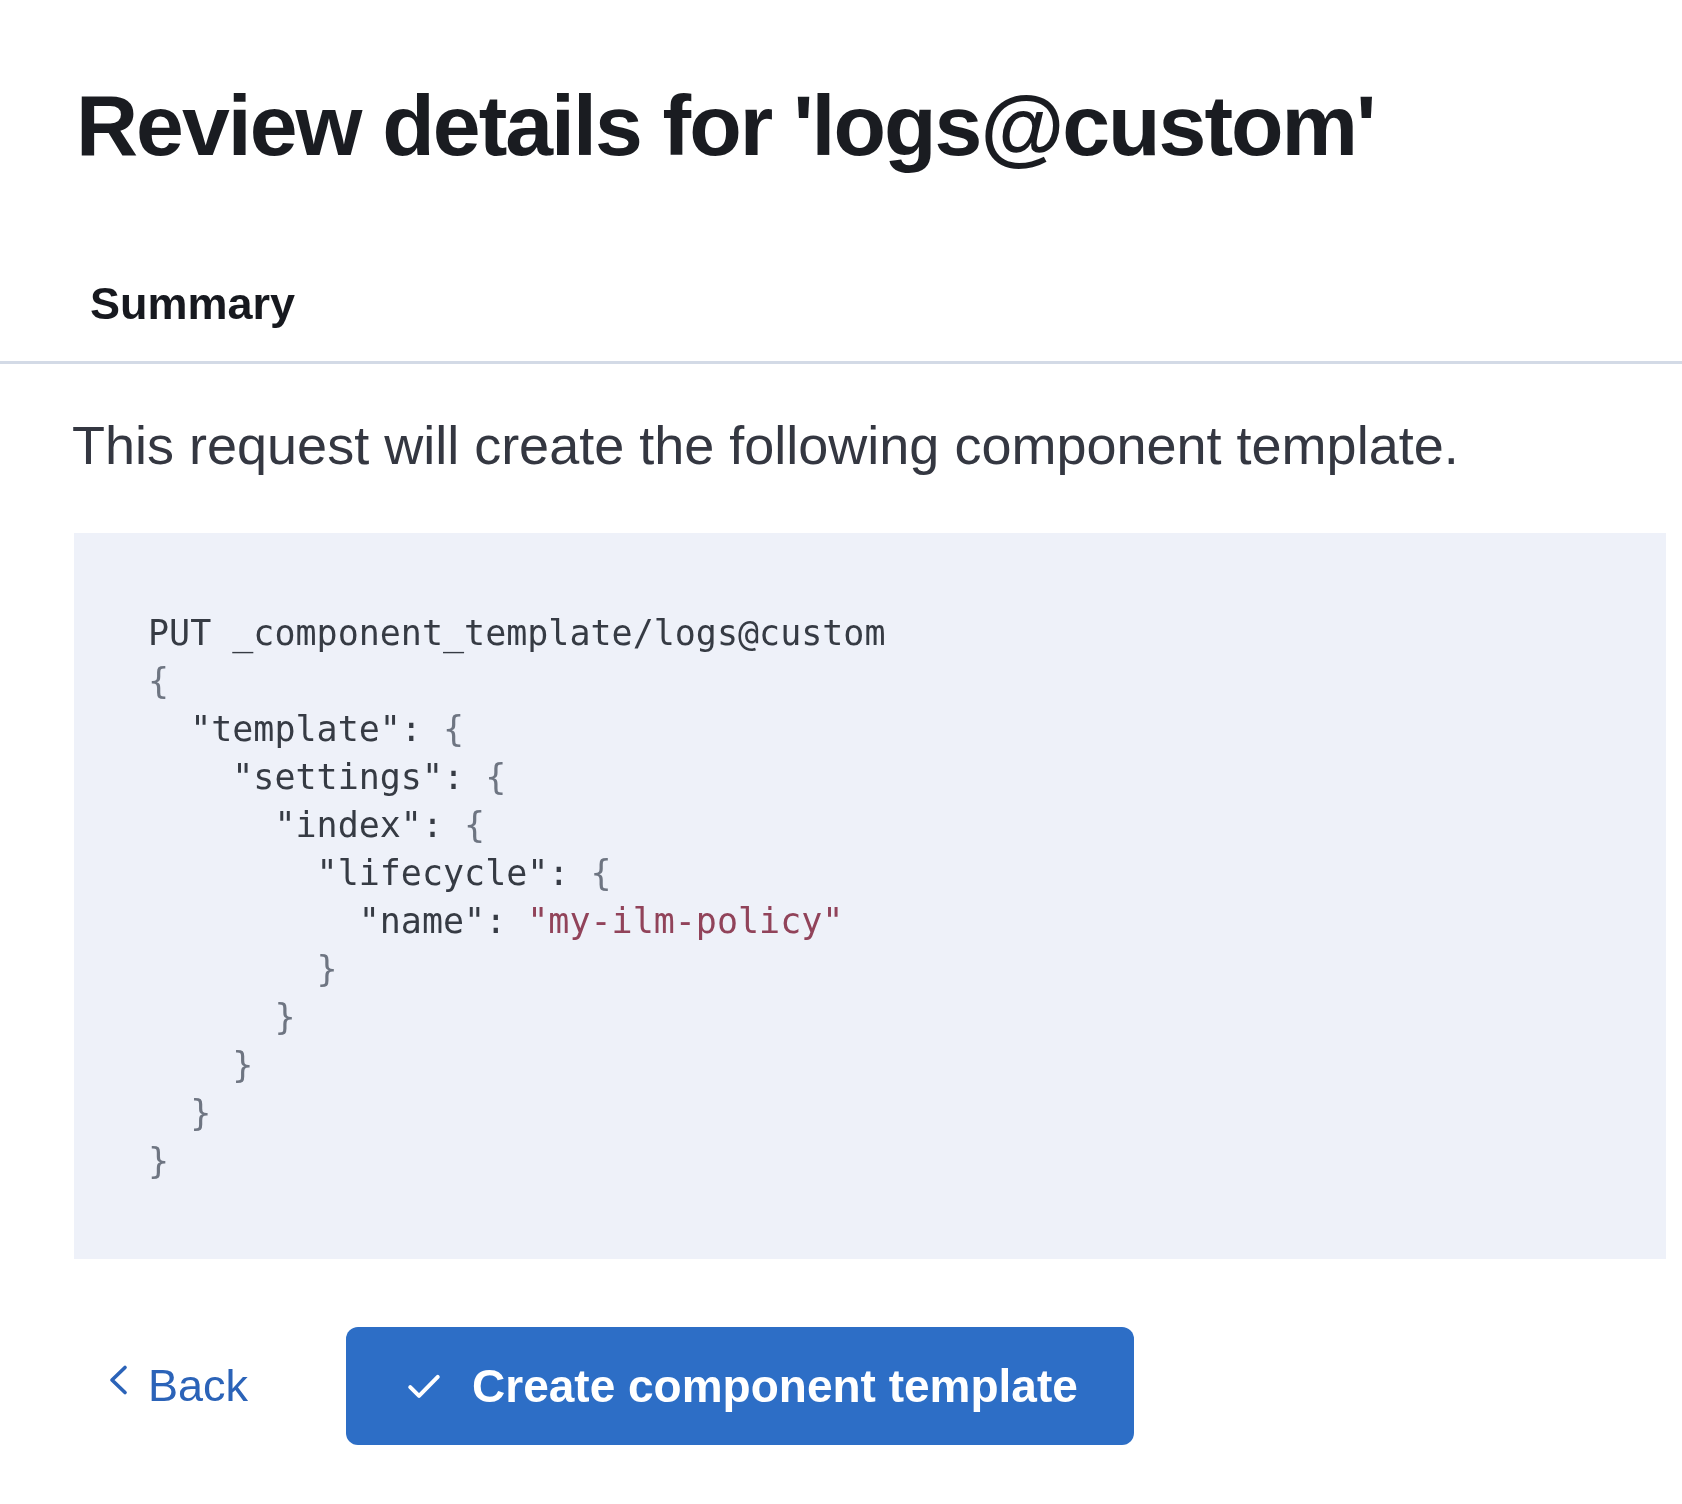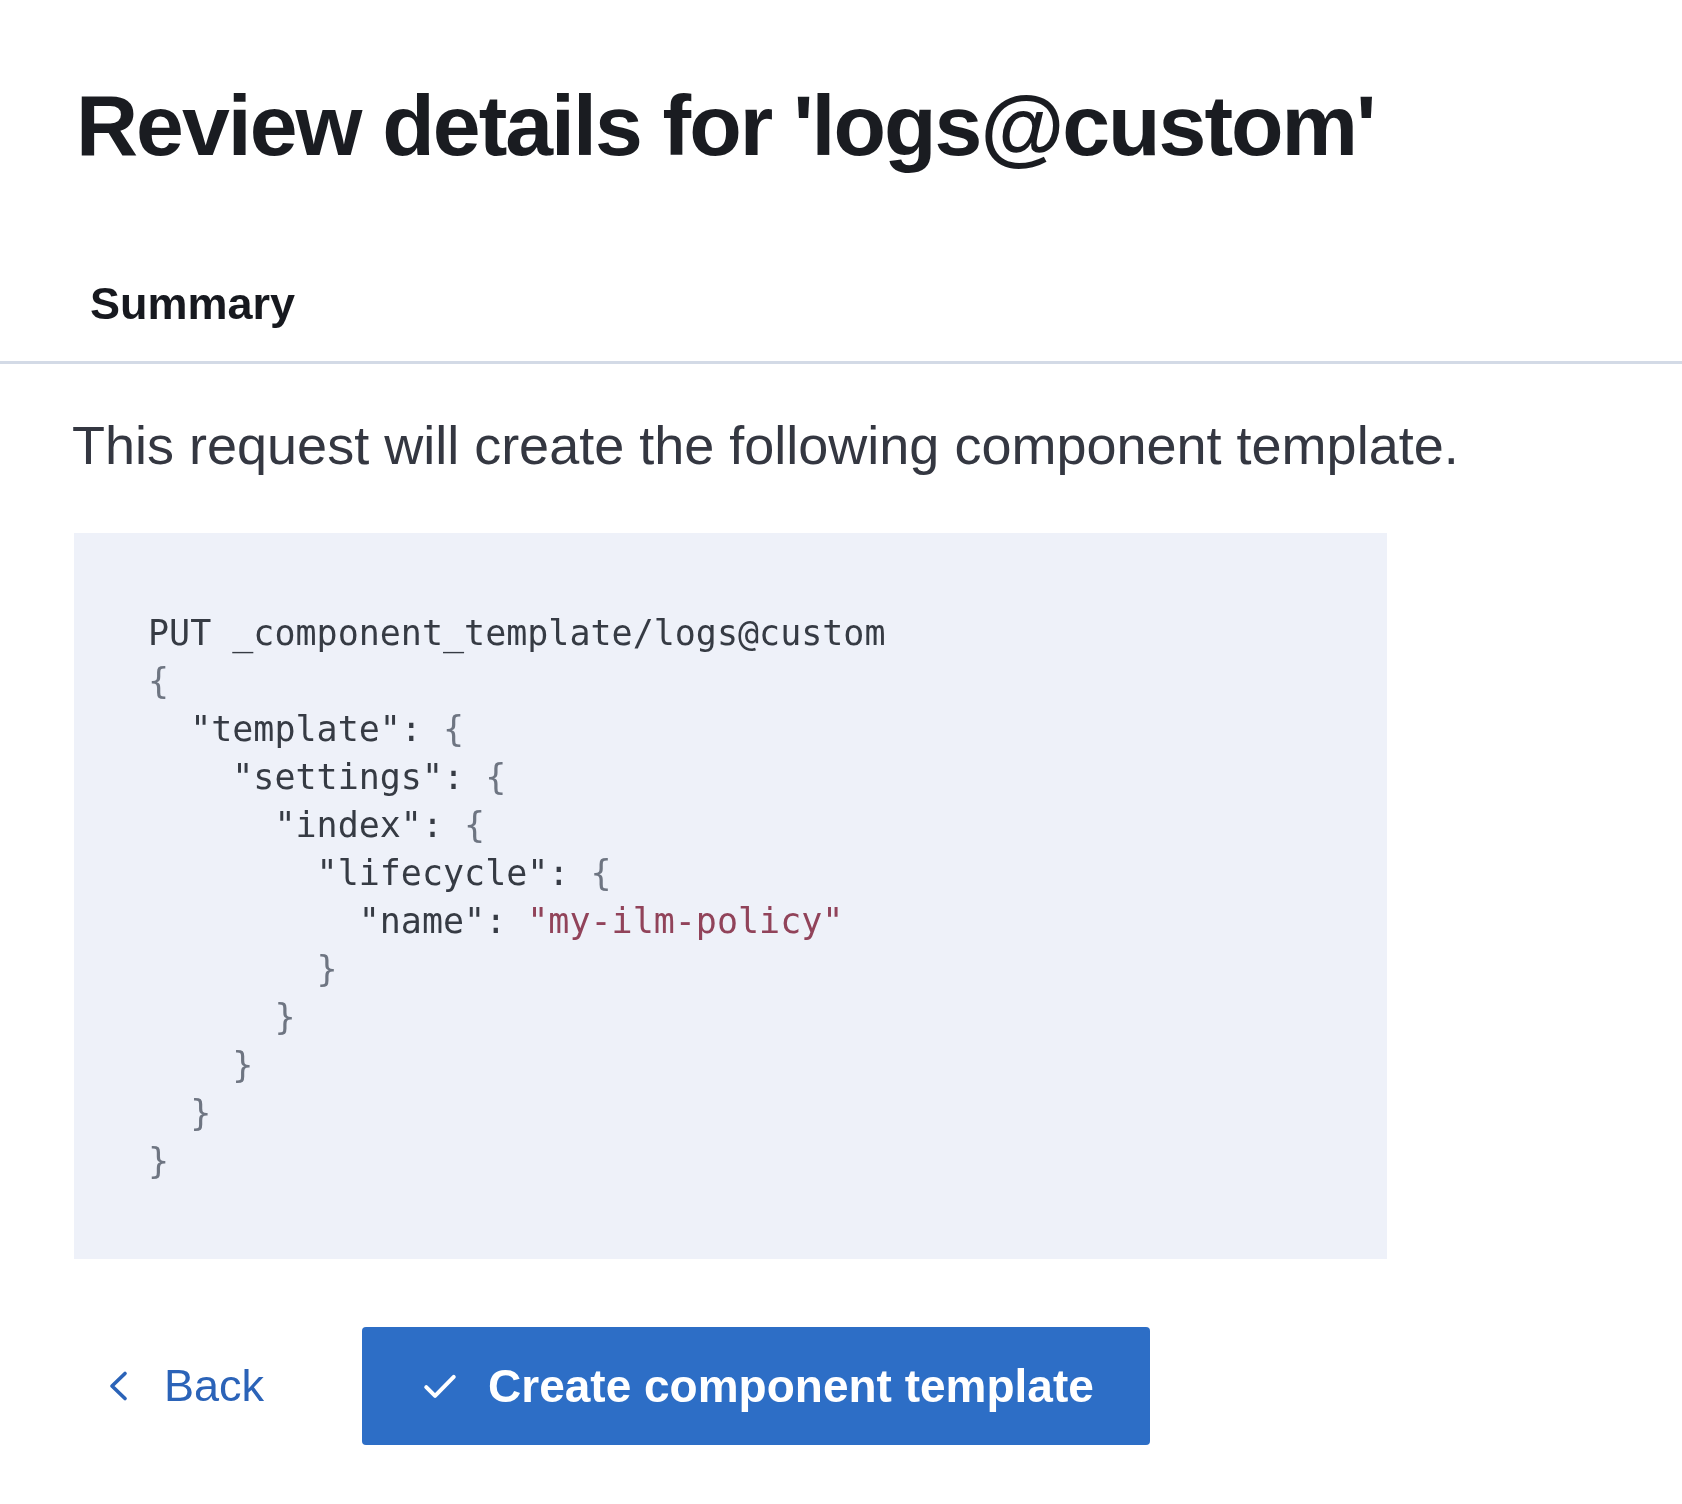--- a/index.html
+++ b/index.html
@@ -64,21 +64,21 @@
 
   .description{
     margin:52px 0 0 72px;
     font-size:54px;
     line-height:58px;
     color:var(--text-color);
   }
 
   .code-block{
     margin:59px 0 0 74px;
-    width:1313px;
+    width:1592px;
     background:var(--code-bg);
     padding:76px 40px 74px 74px;
   }
   .code-content{
     font-family:"DejaVu Sans Mono","Liberation Mono",monospace;
     font-size:35px;
     line-height:48px;
     white-space:pre;
     color:var(--code-plain);
   }
@@ -86,41 +86,41 @@
   .tok-punct{color:var(--code-punct);}
   .tok-string{color:var(--code-string);}
 
   .footer{
     display:flex;
     align-items:center;
     margin:68px 0 0 100px;
   }
   .back-button{
     display:flex;
-    align-items:center;
-    gap:24px;
+    align-items:flex-start;
+    gap:8px;
     background:none;border:none;
     color:var(--link-blue);
     font-family:inherit;
     font-size:45px;
     font-weight:500;
     cursor:pointer;
     padding:0;
   }
   .back-button .chevron{display:block;}
   .create-button{
     display:flex;
     align-items:center;
     gap:26px;
     margin-left:98px;
     height:118px;
     padding:0 56px;
     background:var(--button-blue);
     border:none;
-    border-radius:4px;
+    border-radius:12px;
     color:#ffffff;
     font-family:inherit;
     font-size:46px;
     font-weight:600;
     cursor:pointer;
     white-space:nowrap;
   }
   .create-button .check{display:block;}
 </style>
 </head>

